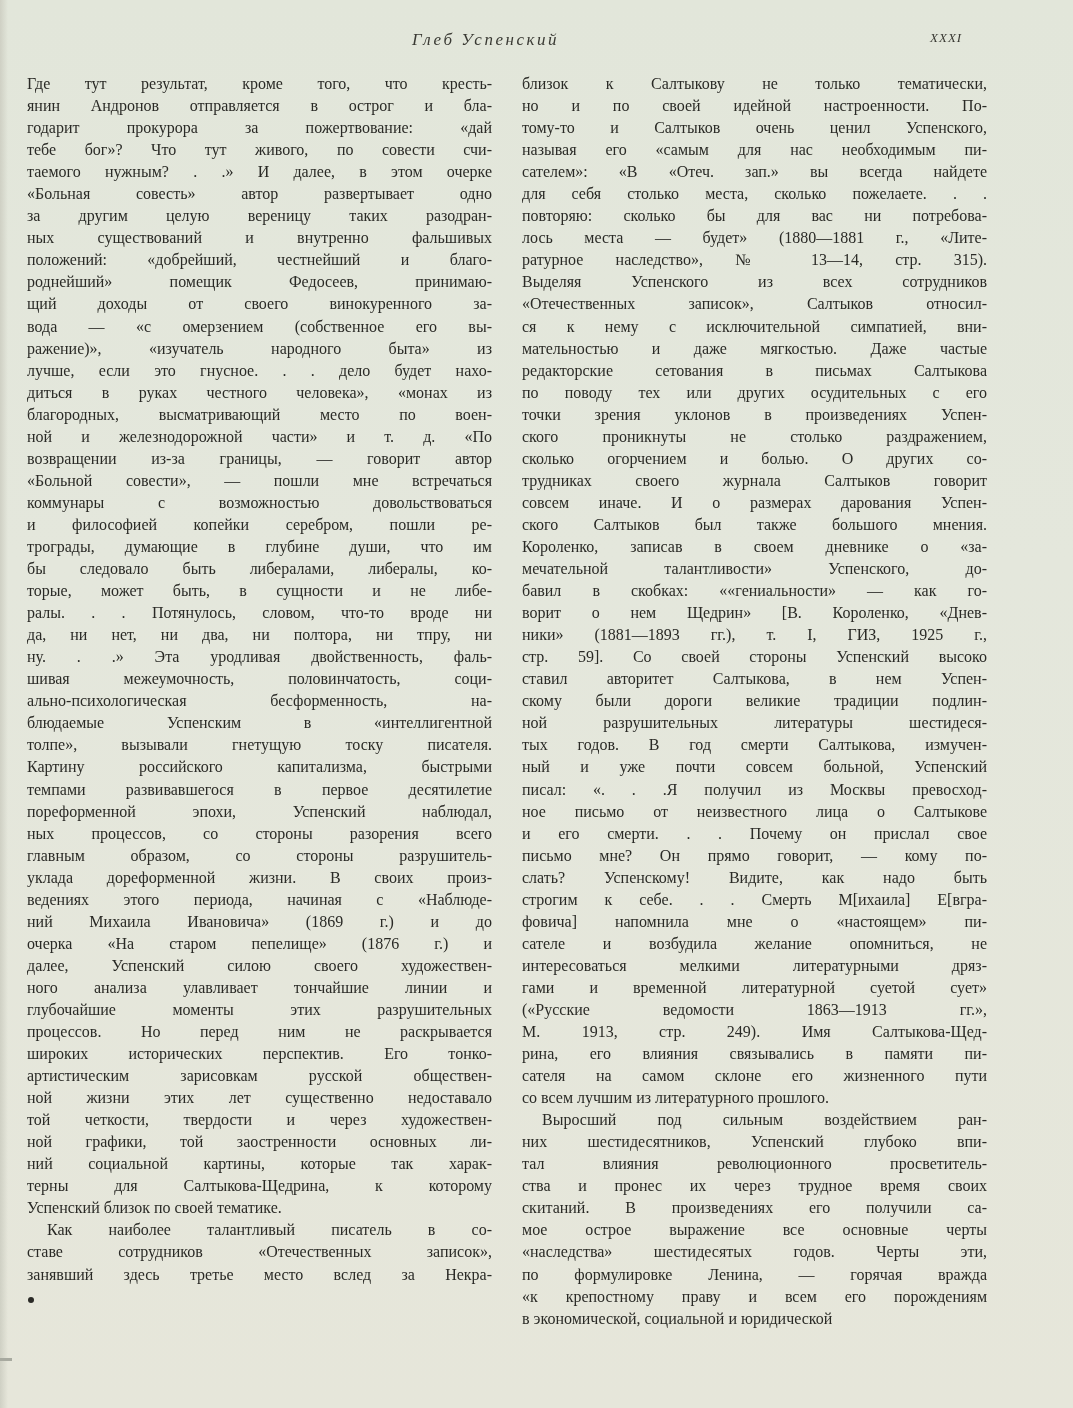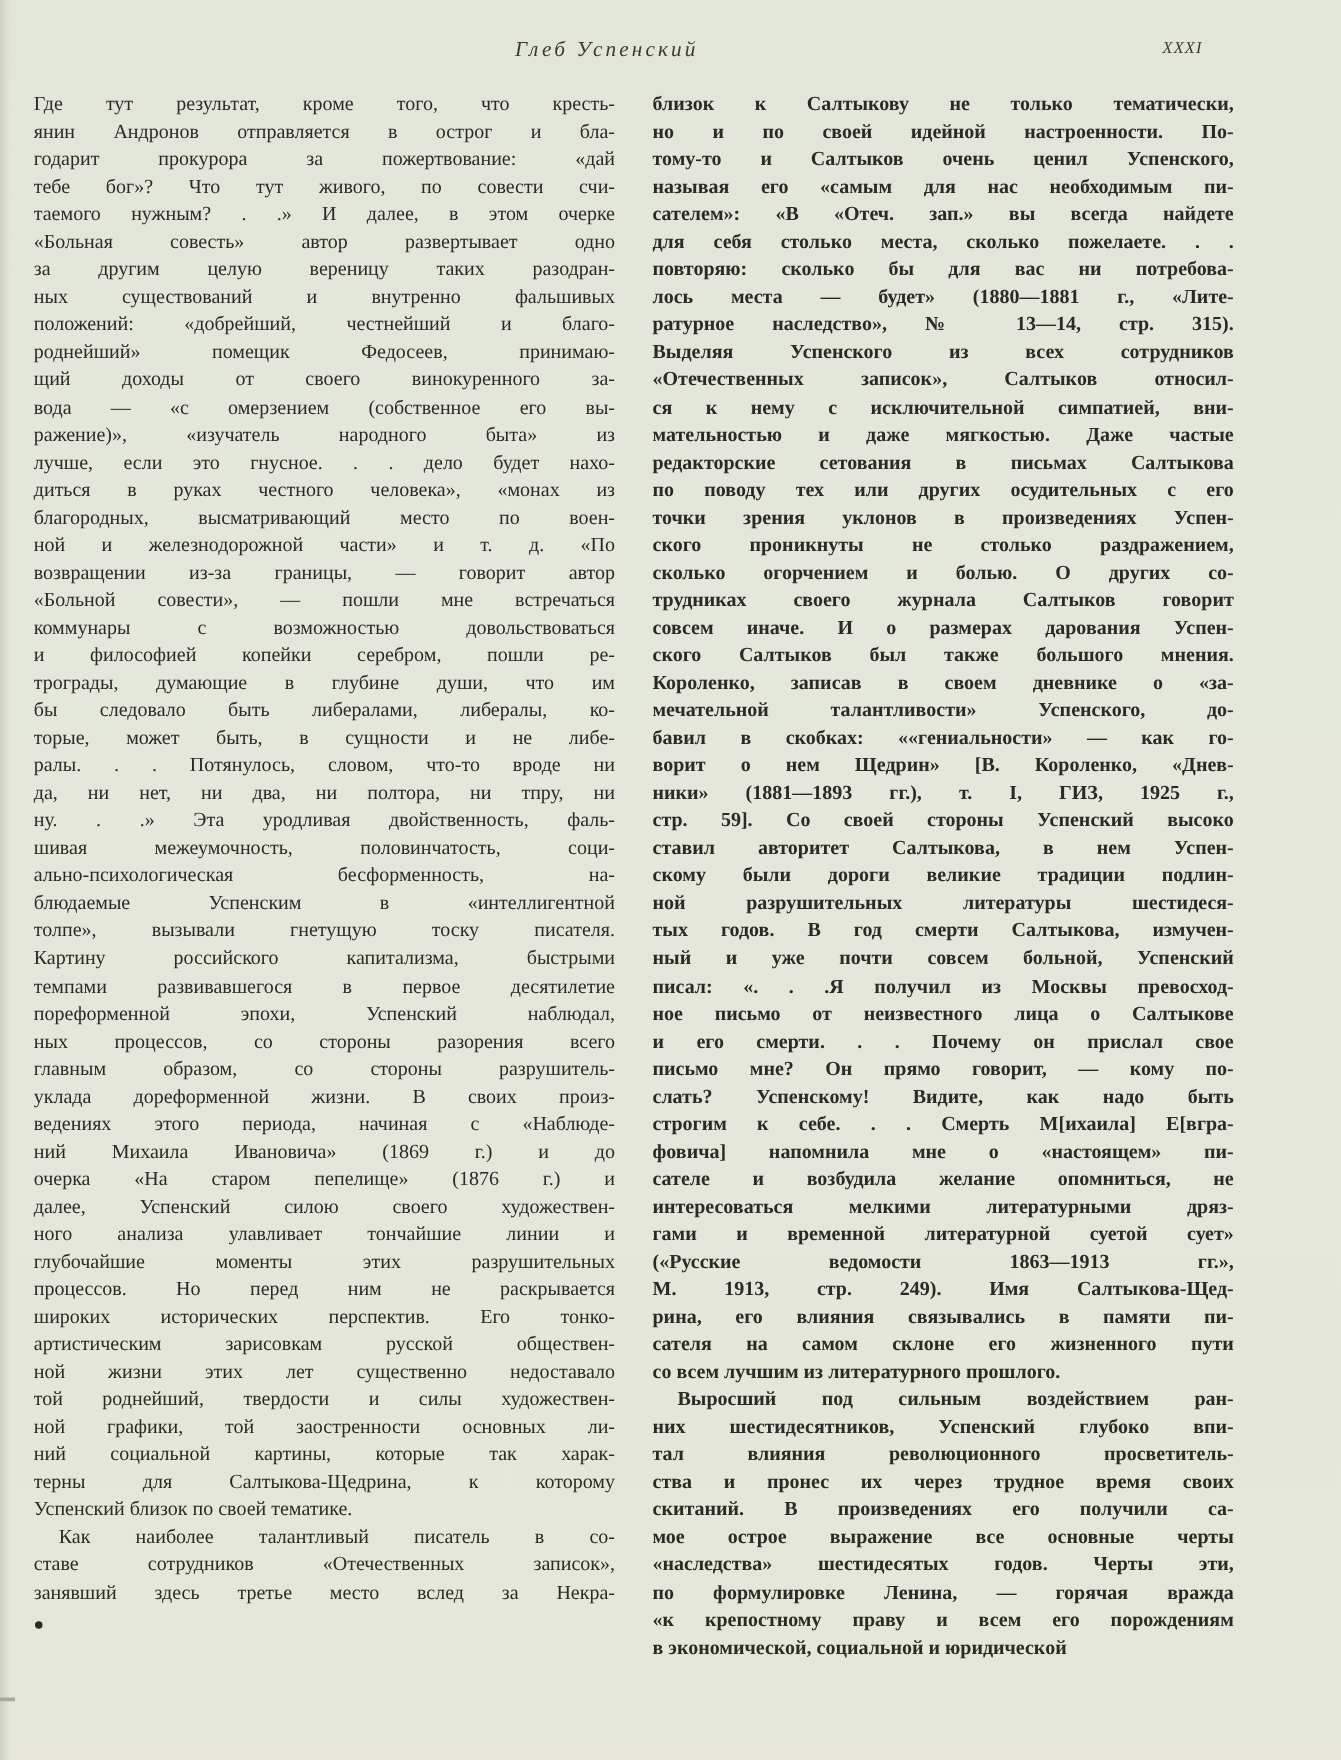--- a/index.html
+++ b/index.html
@@ -56,21 +56,21 @@
     .column {
       position: absolute;
       top: 73px;
       width: 465px;
       font-size: 16px;
       line-height: 22.05px;
       text-align: justify;
       text-align-last: justify;
     }
     .column.left { left: 27px; }
-    .column.right { left: 522px; font-weight: bold; }
+    .column.right { left: 522px; }
     .line {
       display: block;
       white-space: nowrap;
       text-align: justify;
       text-align-last: justify;
       height: 22.05px;
       overflow: visible;
     }
     .line.last {
       text-align-last: left;
@@ -147,21 +147,21 @@
       <div class="line">ведениях этого периода, начиная с «Наблюде-</div>
       <div class="line">ний Михаила Ивановича» (1869 г.) и до</div>
       <div class="line">очерка «На старом пепелище» (1876 г.) и</div>
       <div class="line">далее, Успенский силою своего художествен-</div>
       <div class="line">ного анализа улавливает тончайшие линии и</div>
       <div class="line">глубочайшие моменты этих разрушительных</div>
       <div class="line">процессов. Но перед ним не раскрывается</div>
       <div class="line">широких исторических перспектив. Его тонко-</div>
       <div class="line">артистическим зарисовкам русской обществен-</div>
       <div class="line">ной жизни этих лет существенно недоставало</div>
-      <div class="line">той роднейший, твердости и силы художествен-</div>
+      <div class="line">той четкости, твердости и через художествен-</div>
       <div class="line">ной графики, той заостренности основных ли-</div>
       <div class="line">ний социальной картины, которые так харак-</div>
       <div class="line">терны для Салтыкова-Щедрина, к которому</div>
       <div class="line last">Успенский близок по своей тематике.</div>
       <div class="line indent">Как наиболее талантливый писатель в со-</div>
       <div class="line">ставе сотрудников «Отечественных записок»,</div>
       <div class="line">занявший здесь третье место вслед за Некра-</div>
     </div>
   <div class="column right" id="right-col">
       <div class="line">близок к Салтыкову не только тематически,</div>

